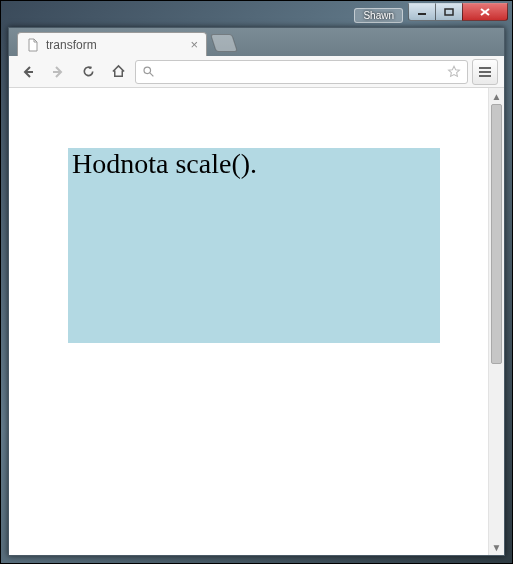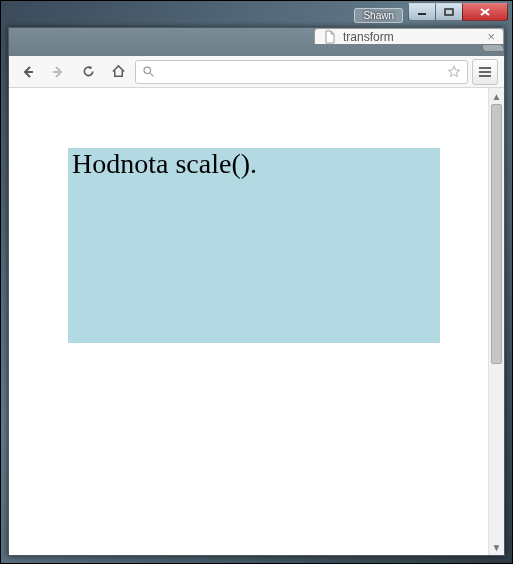--- a/index.html
+++ b/index.html
@@ -51,21 +51,20 @@
     background: #fff;
     border: 1px solid #4a5a66;
     box-shadow: 0 0 6px rgba(0,0,0,0.6);
     display: flex; flex-direction: column;
   }
   .tabstrip {
     height: 28px;
     background: linear-gradient(#7b8c96, #6d7e88);
     display: flex; align-items: flex-end;
     padding-left: 8px;
-    flex-direction: column;
   }
   .tab {
     width: 190px; height: 24px;
     background: #f7f7f7;
     border: 1px solid #9a9a9a;
     border-bottom: none;
     border-radius: 4px 4px 0 0;
     display: flex; align-items: center;
     padding: 0 8px;
     font-size: 12px; color: #555;

